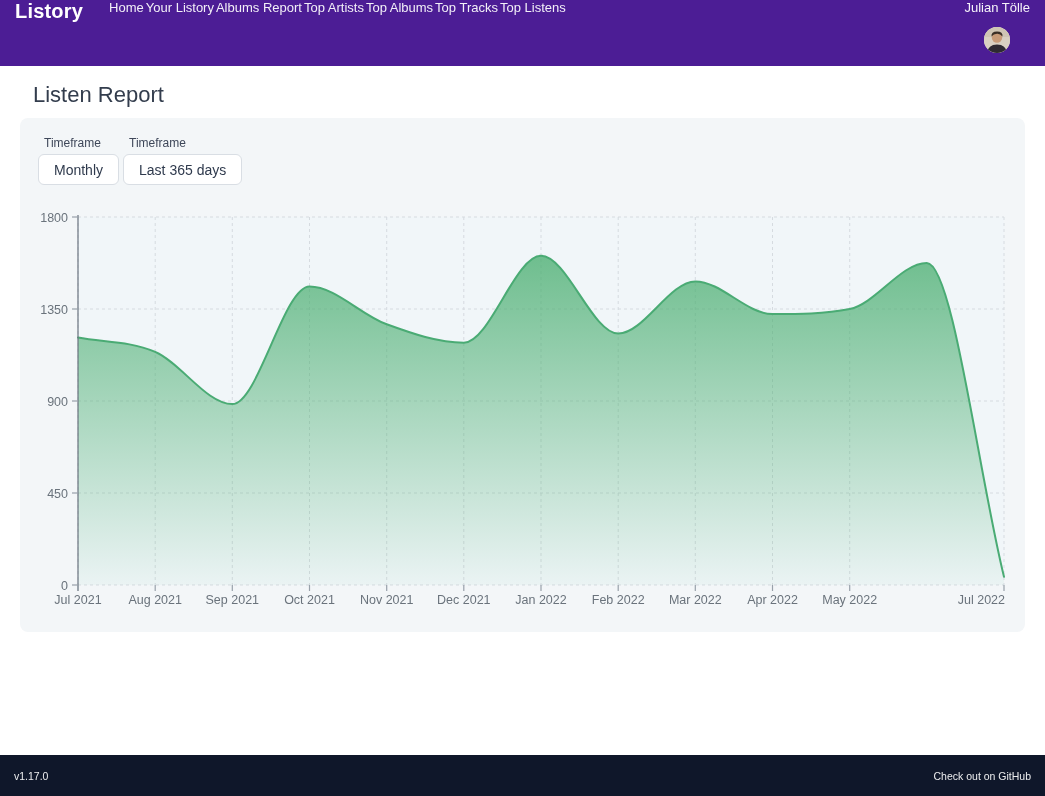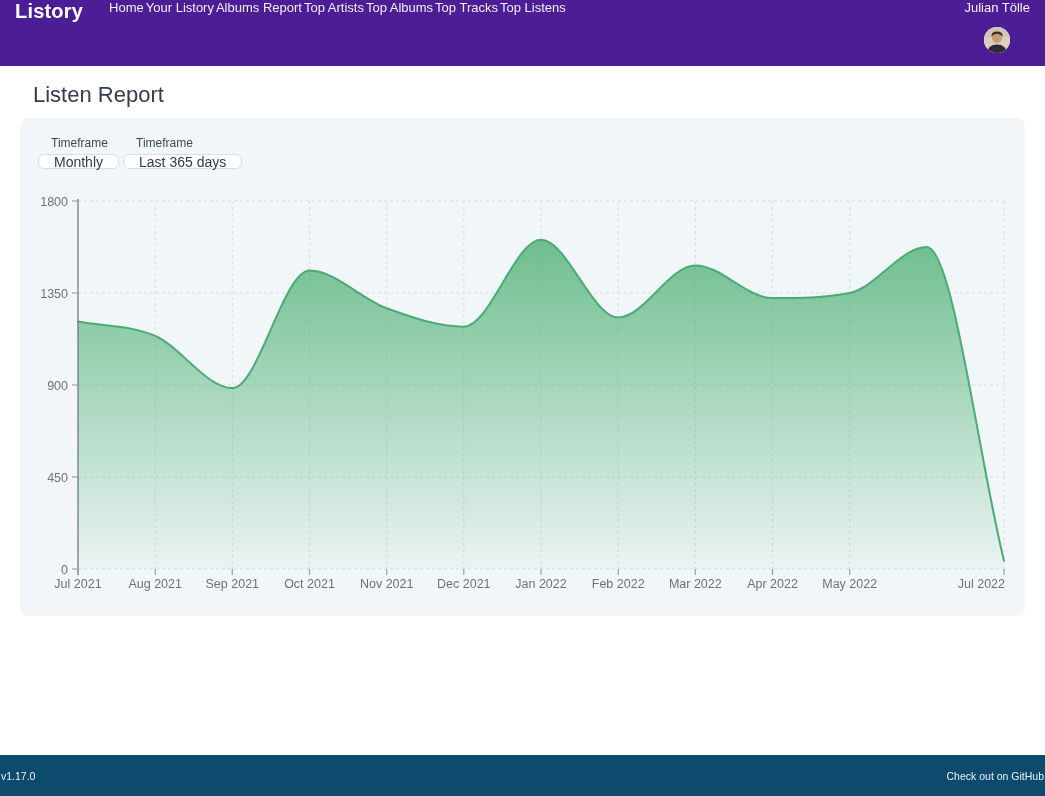--- a/index.html
+++ b/index.html
@@ -42,41 +42,41 @@
     margin: 16px 0 10px 18px;
   }
   .card {
     margin: 0 5px;
     background: #f3f6f8;
     border-radius: 8px;
     padding: 18px;
   }
   .controls { display: flex; gap: 4px; }
   .control { display: flex; flex-direction: column; }
-  .control-label { font-size: 12px; color: #3e4759; margin: 0 0 4px 13px; }
+  .control-label { font-size: 12px; color: #3e4759; margin: 0 0 4px 6px; }
   .select-box {
     background: #ffffff;
     border: 1px solid #d9dee4;
     border-radius: 6px;
-    height: 15px;
+    height: 31px;
     padding: 0 15px;
     font-size: 14px; color: #2f3a4d;
     display: flex; align-items: center;
     cursor: pointer; white-space: nowrap;
   }
   .chart-wrap { margin-top: 24px; }
   #listen-chart { display: block; overflow: visible; }
   #listen-chart text { font-family: "Liberation Sans", sans-serif; }
 
   
   footer {
     flex: 0 0 41px; height: 41px;
-    background: #0c4a6e;
+    background: #0f172a;
     display: flex; align-items: center; justify-content: space-between;
-    padding: 0 1px;
+    padding: 0 14px;
     font-size: 10.5px; color: rgba(255,255,255,0.92);
   }
   .footer-link { cursor: pointer; }
 </style>
 </head>
 <body>
 
 <nav class="nav">
   <div class="brand">Listory</div>
   <div class="nav-links">

